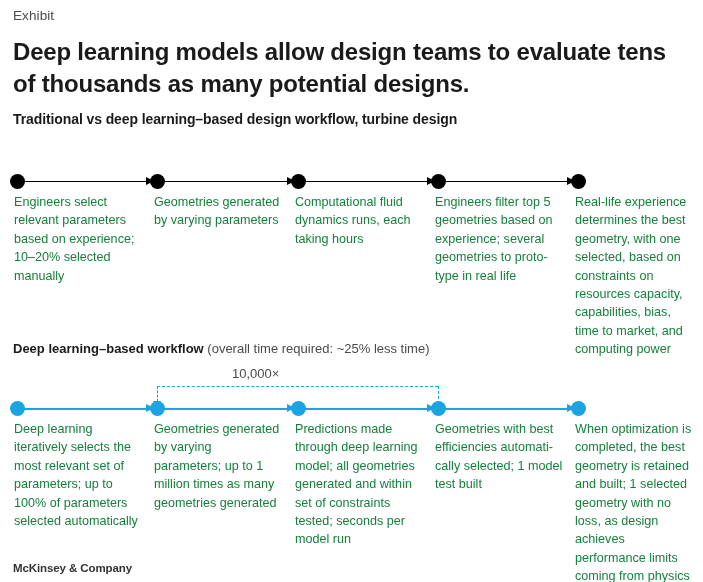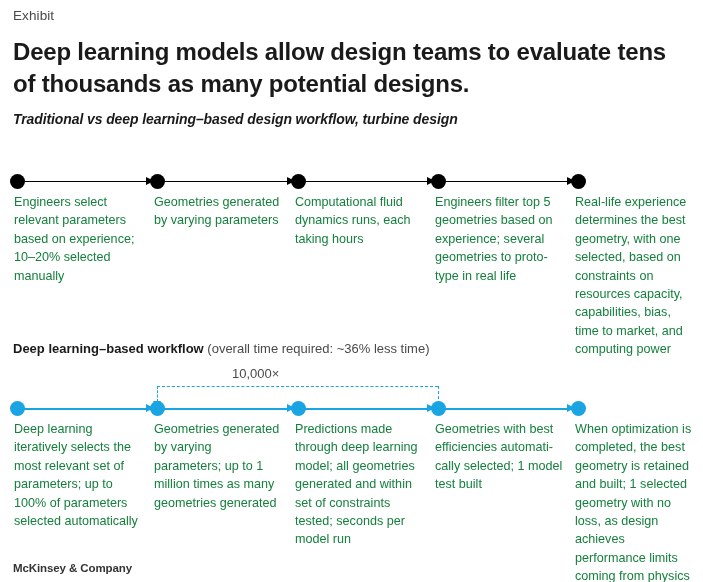--- a/index.html
+++ b/index.html
@@ -44,21 +44,20 @@
     letter-spacing: -0.2px;
   }
   .subhead {
     position: absolute;
     left: 13px;
     top: 111px;
     font-size: 14px;
     font-weight: bold;
     color: #1a1a1a;
     letter-spacing: -0.1px;
-    font-style: italic;
   }
 
   
   .sec-title {
     position: absolute;
     font-size: 13px;
     color: #4a4a4a;
     white-space: nowrap;
   }
   .sec-title .strong {
@@ -210,21 +209,21 @@
 
   <div class="cols-trad">
     <div class="col c0">Engineers select relevant parameters based on experience; 10–20% selected manually</div>
     <div class="col c1">Geometries generated by varying parameters</div>
     <div class="col c2">Computational fluid dynamics runs, each taking hours</div>
     <div class="col c3">Engineers filter top 5 geometries based on experience; several geometries to proto-type in real life</div>
     <div class="col c4">Real-life experience determines the best geometry, with one selected, based on constraints on resources capacity, capabilities, bias, time to market, and computing power</div>
   </div>
 
   <div class="sec-title" id="dl-title">
-    <span class="strong">Deep learning–based workflow</span><span class="paren"> (overall time required: ~36% less time)</span>
+    <span class="strong">Deep learning–based workflow</span><span class="paren"> (overall time required: ~25% less time)</span>
   </div>
 
   <div class="bracket-wrap">
     <div class="bracket-label">10,000×</div>
     <div class="bracket-top"></div>
     <div class="bracket-right"></div>
     <div class="bracket-left"></div>
     <div class="bracket-arrow"></div>
   </div>
 

